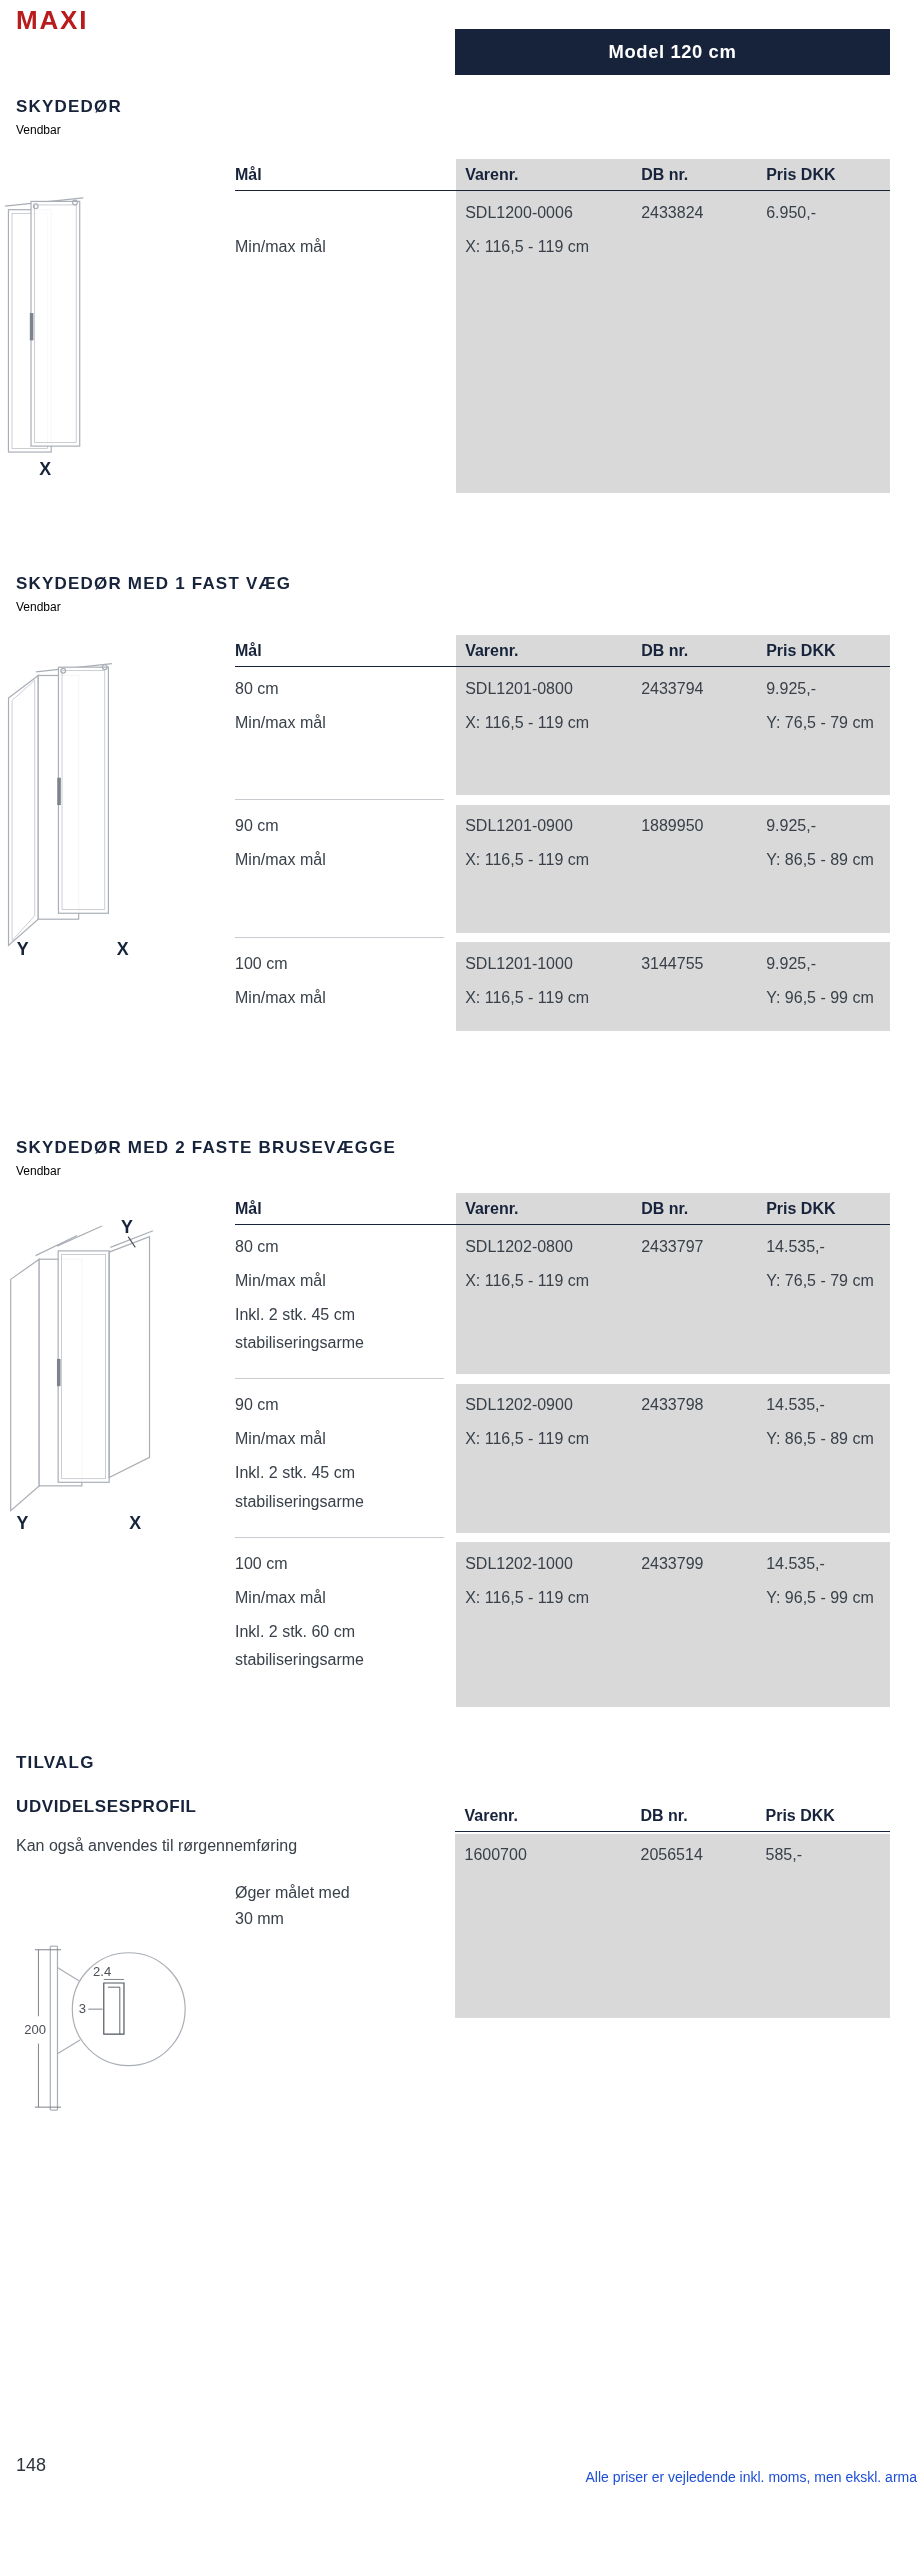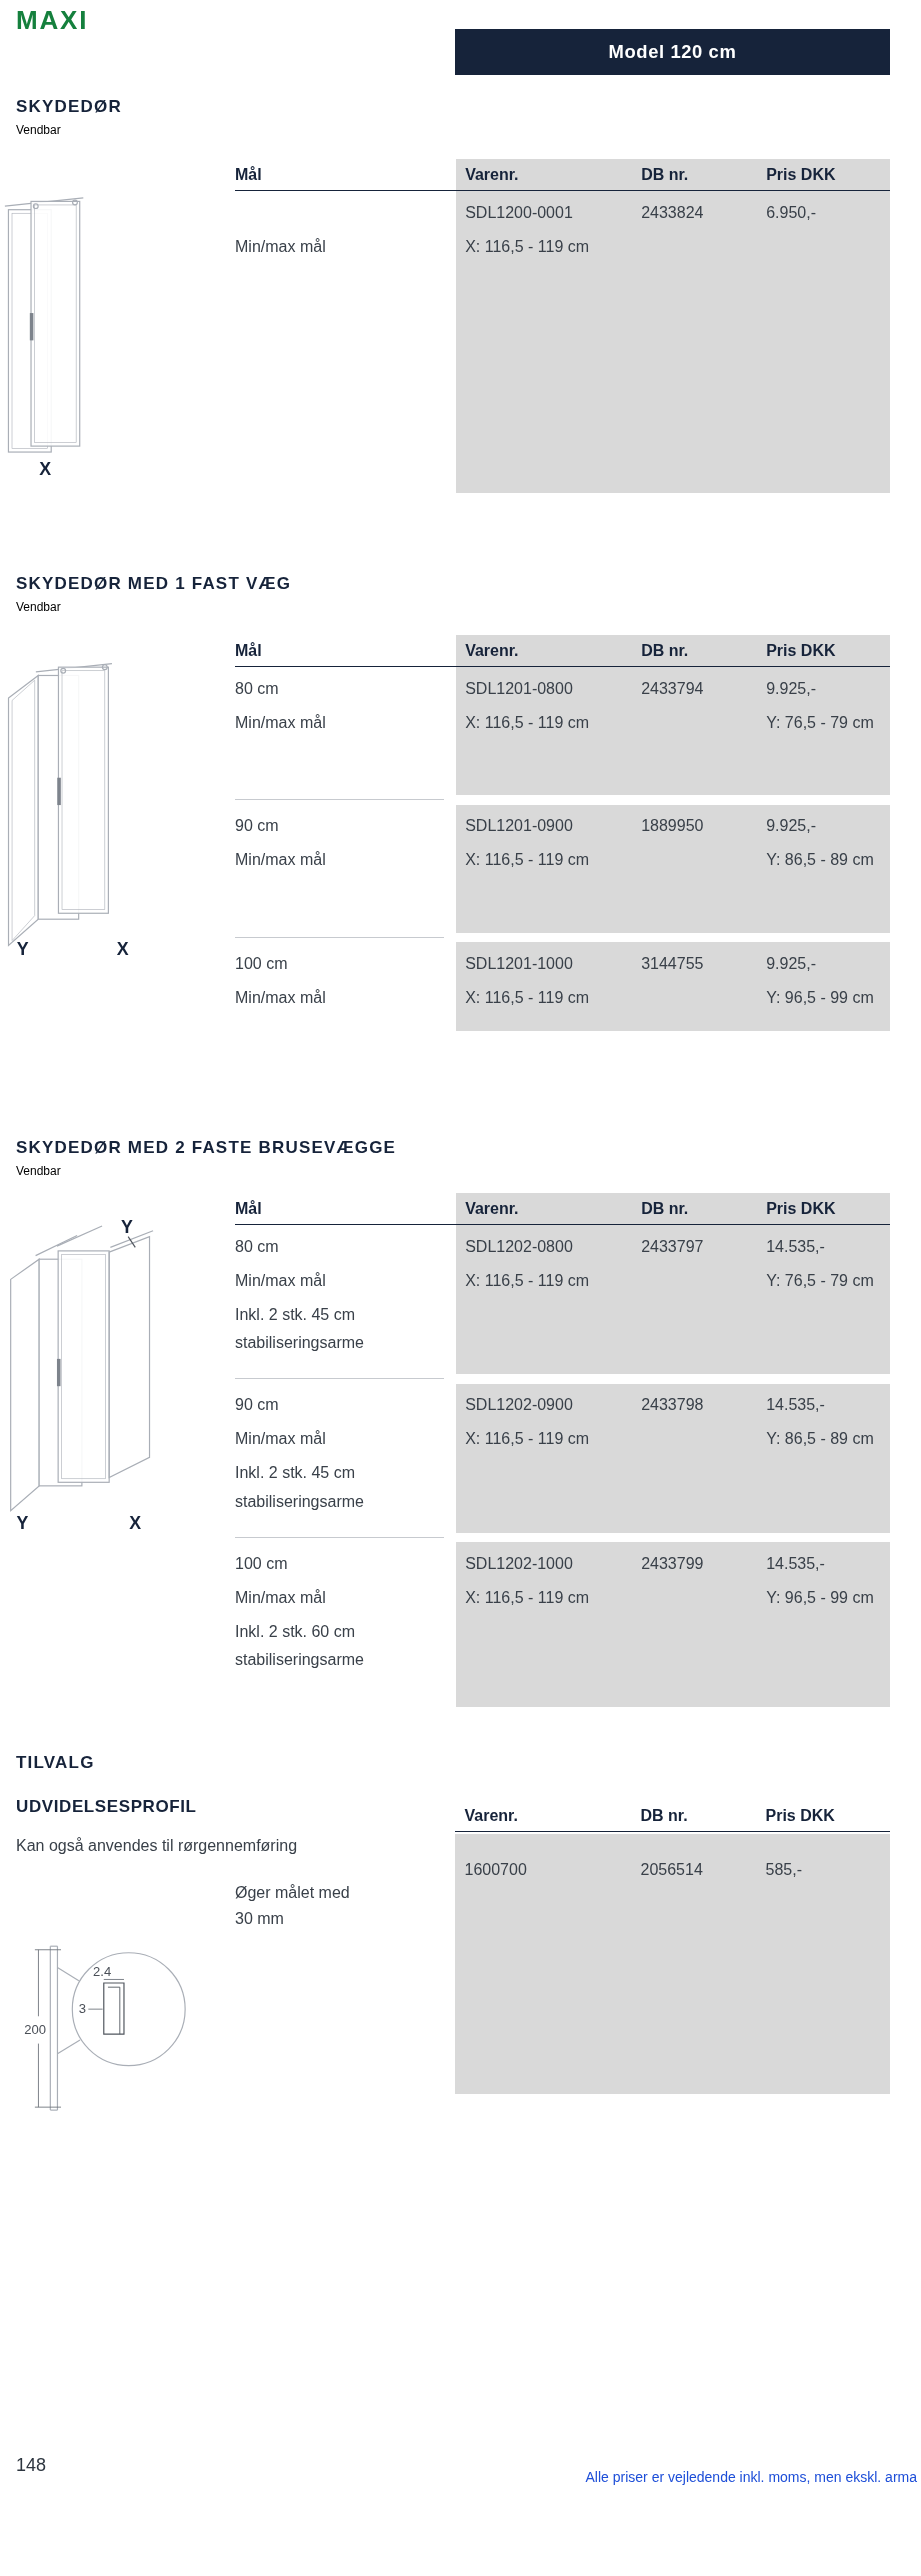--- a/index.html
+++ b/index.html
@@ -1,21 +1,21 @@
 <!DOCTYPE html>
 <html style="--navy: #16233a; --gray: #d9d9d9;font-size:9.5px"><head>
 <meta charset="utf-8">
 <style>
   *{margin:0;padding:0;box-sizing:border-box}
   html,body{background:#fff}
   body{width:922px;height:2576px;position:relative;font-family:"Liberation Sans",sans-serif;color:#394049}
   text{font-family:"Liberation Sans",sans-serif}
   .page{position:absolute;inset:0;overflow:hidden;background:#fff}
 
-  h1.maxi{position:absolute;left:16px;top:4.8px;font-size:26px;letter-spacing:1.8px;color:#15803d;font-weight:700}
+  h1.maxi{position:absolute;left:16px;top:4.8px;font-size:26px;letter-spacing:1.8px;color:#b91c1c;font-weight:700}
   .banner{position:absolute;left:455px;top:28.5px;width:435px;height:46px;background:var(--navy,#16233a);color:#fff;
           display:flex;align-items:center;justify-content:center;font-size:18.4px;letter-spacing:0.6px;font-weight:700}
 
   .sec{position:absolute;left:0;width:922px}
   .s1{top:97px;height:452px}
   .s2{top:574px;height:523px}
   .s3{top:1138px;height:595px}
   .sec h2{position:absolute;left:16px;top:0;font-size:17px;font-weight:700;letter-spacing:1.2px;color:var(--navy,#16233a)}
   .sec .sub{position:absolute;left:16px;top:26px;font-size:12px;color:#000000}
   .illus{position:absolute;left:0}
@@ -50,21 +50,21 @@
   .gdiv .dl{width:209px;margin-top:4.2px;border-top:1.2px solid #c7cacf}
 
   .tilvalg{position:absolute;top:1748px;left:0;width:922px;height:452px}
   .tilvalg h2{position:absolute;left:16px;top:4.8px;font-size:17px;font-weight:700;letter-spacing:1.2px;color:var(--navy,#16233a)}
   .tilvalg h3{position:absolute;left:16px;top:49px;font-size:17px;font-weight:700;letter-spacing:0.6px;color:var(--navy,#16233a)}
   .tilvalg .desc{position:absolute;left:16px;top:89px;font-size:16px}
   .tilvalg .tnote{position:absolute;left:235px;top:132px;font-size:16px;line-height:26px}
   .thead2{position:absolute;left:455px;top:52px;width:435px;height:32px;border-bottom:1.8px solid var(--navy,#16233a);
           display:grid;grid-template-columns:176px 125px 1fr;align-items:center;padding:0 8.3px 0 9.5px;
           font-weight:700;font-size:16px;color:var(--navy,#16233a)}
-  .tpanel{position:absolute;left:455px;top:86px;width:435px;height:260px;background:var(--gray,#d9d9d9);padding-top:19px;font-size:16px}
+  .tpanel{position:absolute;left:455px;top:86px;width:435px;height:184px;background:var(--gray,#d9d9d9);padding-top:4px;font-size:16px}
   .diagram{position:absolute;left:3.6px;top:178px}
 
   .pagenum{position:absolute;left:16px;top:2455px;font-size:18px;color:#2e3640}
   .footnote{position:absolute;right:5px;top:2469px;font-size:14px;color:#1d4ed8;white-space:nowrap}
 
   .axis{font-size:30px;font-weight:700;fill:var(--navy,#16233a)}
   .dim{font-size:22px;fill:#4a4f57}
 </style>
 </head>
 <body>
@@ -104,21 +104,21 @@
         </div>
       </div>
       <div class="groups">
           <div class="group">
             <div class="gleft">
               <div class="line size"></div>
               <div class="line">Min/max mål</div>
             </div>
             <div class="gpanel">
               <div class="prow">
-                <div class="c1">SDL1200-0001</div>
+                <div class="c1">SDL1200-0006</div>
                 <div class="c2">2433824</div>
                 <div class="c3">6.950,-</div>
               </div>
               <div class="prow">
                 <div class="c1">X: 116,5 - 119 cm</div>
                 <div class="c2"></div>
                 <div class="c3"></div>
               </div>
             </div>
           </div>

